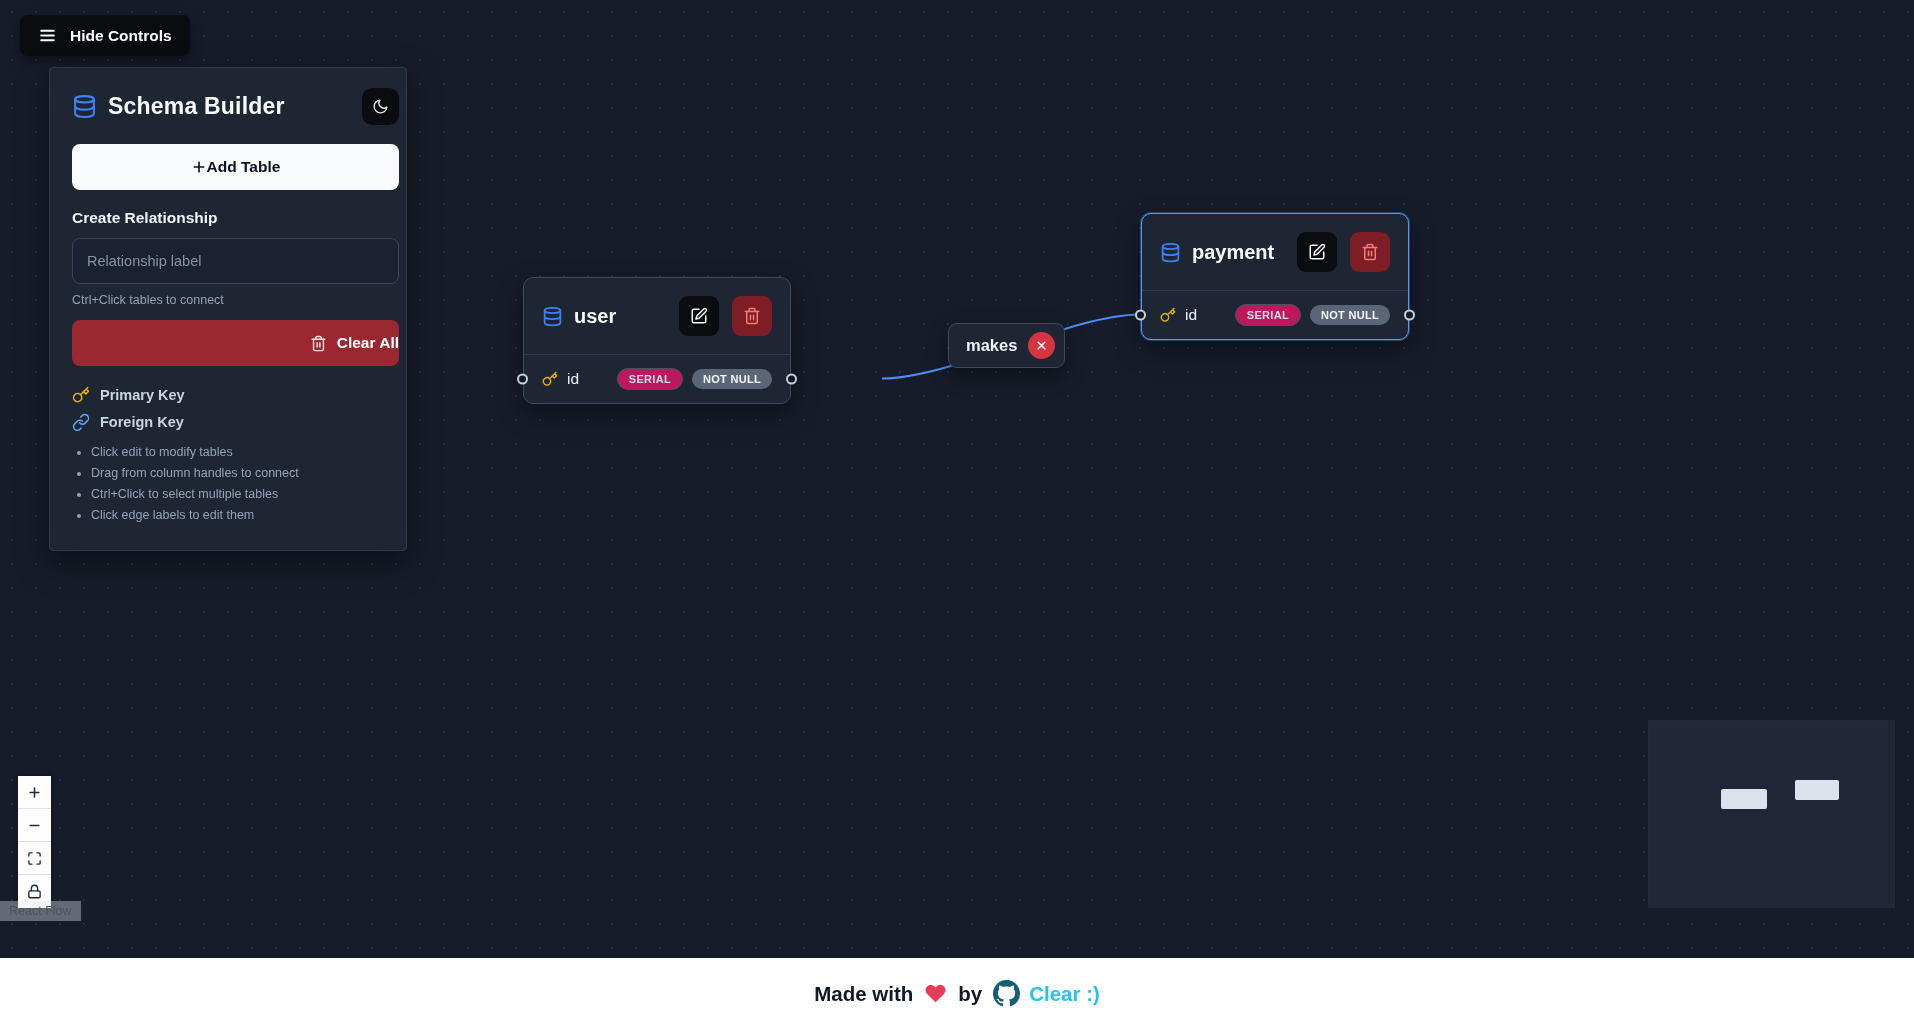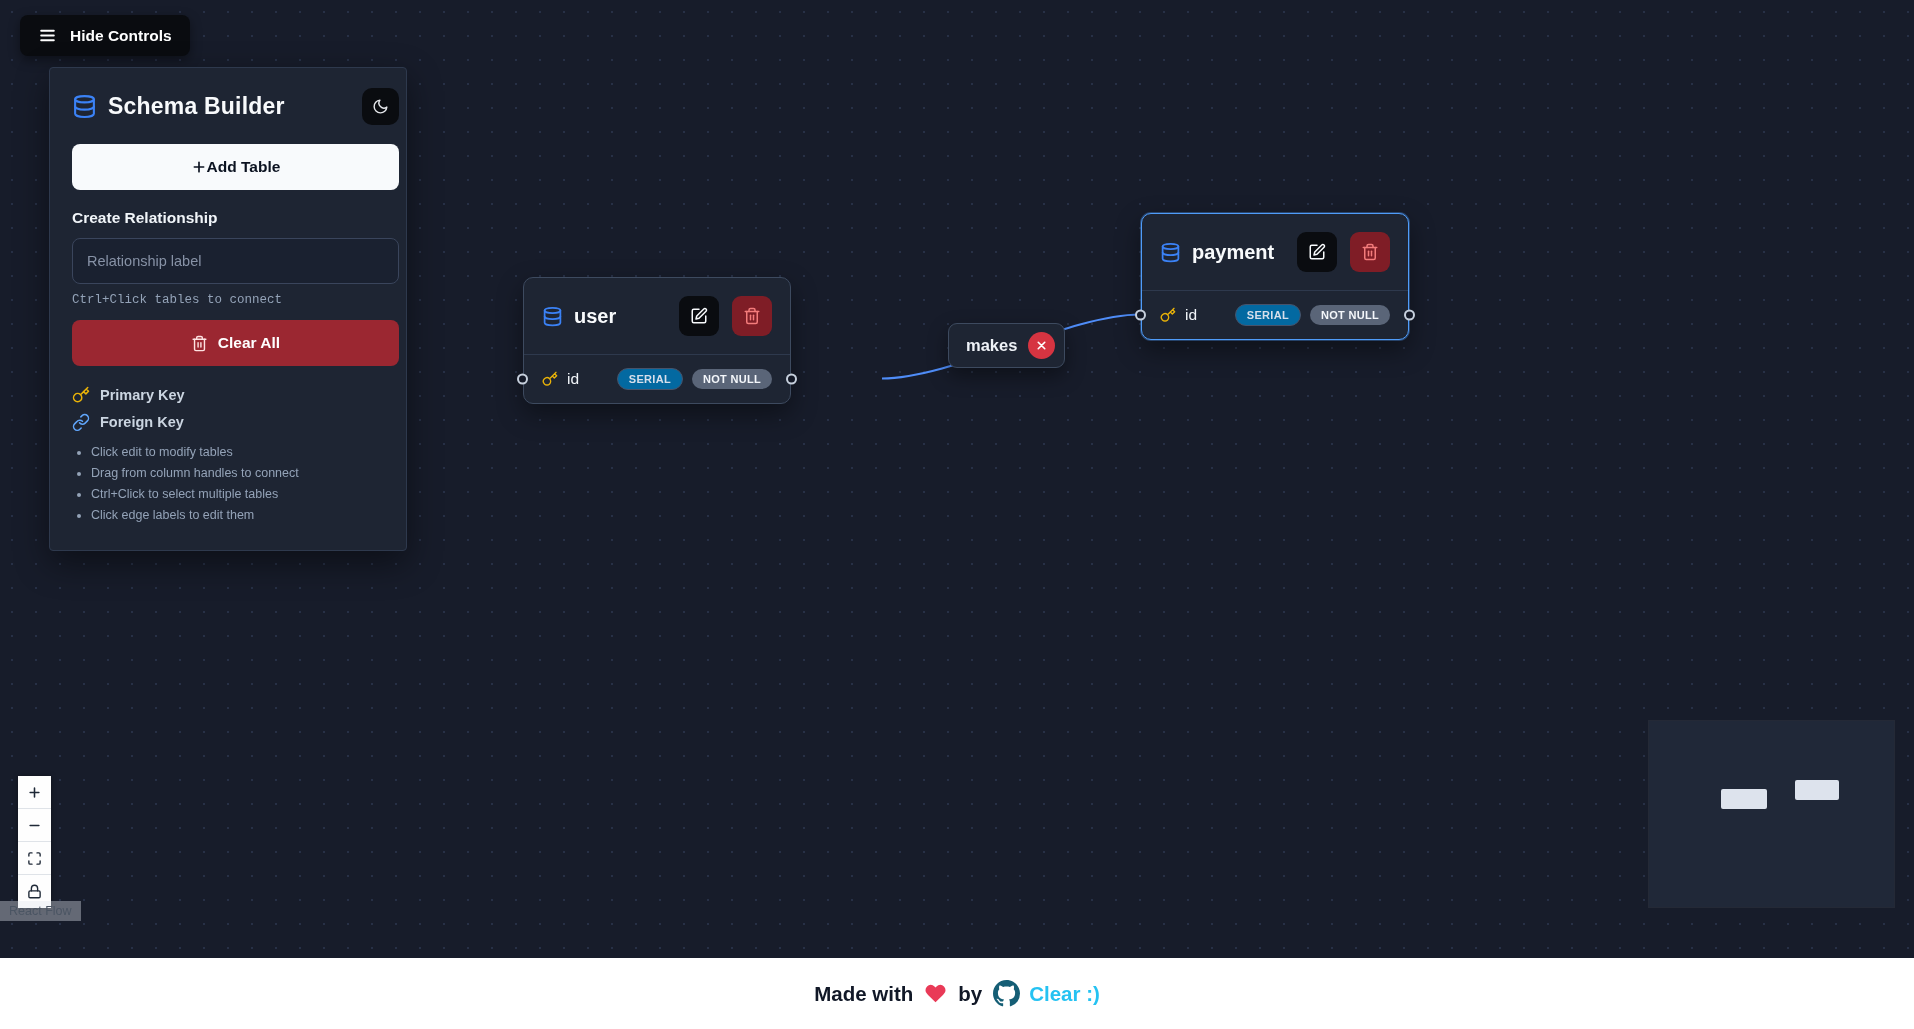--- a/index.html
+++ b/index.html
@@ -50,26 +50,26 @@
 
   .section-heading { margin-top:19px; font-size:15.5px; font-weight:700; color:#f1f5f9; }
 
   .rel-input {
     margin-top:11px; width:100%; height:46px; border-radius:8px;
     background:#1a2130; border:1px solid #3a455c; color:#e2e8f0;
     font-size:14.5px; font-family:inherit; padding:0 14px; outline:none;
   }
   .rel-input::placeholder { color:#8792a6; }
 
-  .hint-text { margin-top:9px; font-size:12.5px; color:#94a3b8;font-family:Liberation Mono, monospace; }
+  .hint-text { margin-top:9px; font-size:12.5px; color:#94a3b8; }
 
   .clear-all-btn {
     margin-top:13px; width:100%; height:46px; border:none; border-radius:8px;
     background:#9b2731; color:#ffffff; font-size:15.5px; font-weight:700; font-family:inherit;
-    display:flex; align-items:center; justify-content:center; gap:10px; cursor:pointer;
+    display:flex; align-items:center; justify-content:flex-end; gap:10px; cursor:pointer;
   }
   .clear-all-btn svg { width:17px; height:17px; stroke:#fee2e2; }
 
   .legend { margin-top:20px; display:flex; flex-direction:column; gap:9px;font-weight:bold; }
   .legend-row { display:flex; align-items:center; gap:10px; }
   .legend-row svg { width:18px; height:18px; }
   .legend-label { font-size:14.5px; color:#cbd5e1; }
   .icon-gold { stroke:#eab308; }
   .icon-blue { stroke:#60a5fa; }
 
@@ -89,21 +89,21 @@
   .icon-btn { width:40px; height:40px; border:none; border-radius:9px; display:flex; align-items:center; justify-content:center; cursor:pointer; }
   .edit-btn { background:#0a0c10; }
   .edit-btn svg { width:18px; height:18px; stroke:#f8fafc; }
   .del-btn { background:#7f1d26; margin-left:2px; }
   .del-btn svg { width:18px; height:18px; stroke:#f47c7c; }
 
   .node-row { position:relative; display:flex; align-items:center; gap:9px; height:49px; padding:0 18px; border-top:1px solid #2e394d; }
   .node-row .key-icon { width:16px; height:16px; stroke:#eab308; flex:0 0 auto; }
   .col-name { font-size:15.5px; font-weight:400; color:#f1f5f9; }
   .badge { font-size:11px; font-weight:700; padding:4px 11px; border-radius:999px; letter-spacing:.3px; white-space:nowrap; }
-  .badge-type { margin-left:auto; background:#0369a1; border:1px solid #46536b; color:#d7dfeb; }
+  .badge-type { margin-left:auto; background:#be185d; border:1px solid #46536b; color:#d7dfeb; }
   .badge-constraint { background:#5a6578; color:#f4f7fb; }
   .handle { position:absolute; top:50%; transform:translateY(-50%); width:11px; height:11px; border-radius:50%; background:#141927; border:2px solid #c7d0dd; cursor:crosshair; }
   .handle-left  { left:-7px; }
   .handle-right { right:-7px; }
 
   
   .edge-label {
     position:absolute; left:948px; top:323px;
     display:flex; align-items:center; gap:11px;
     background:#1e2533; border:1px solid #3d4a5f; border-radius:9px;

